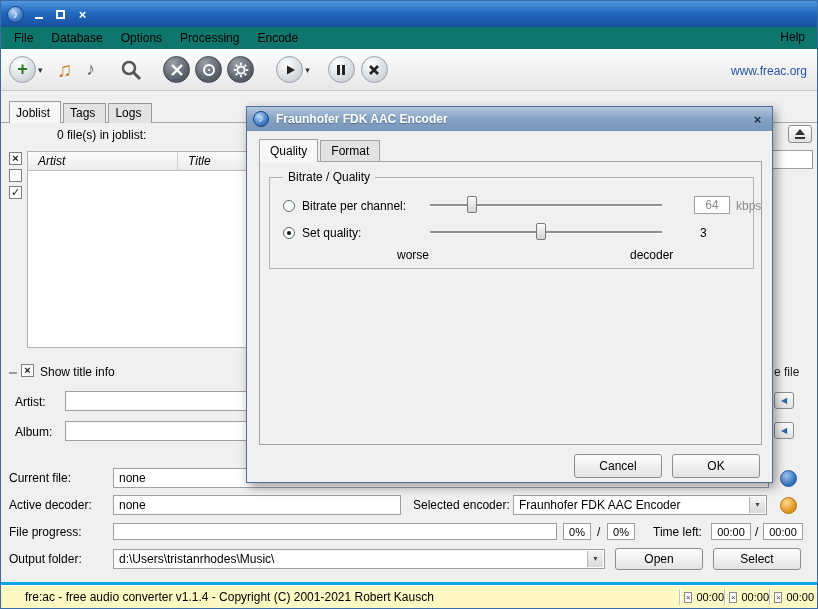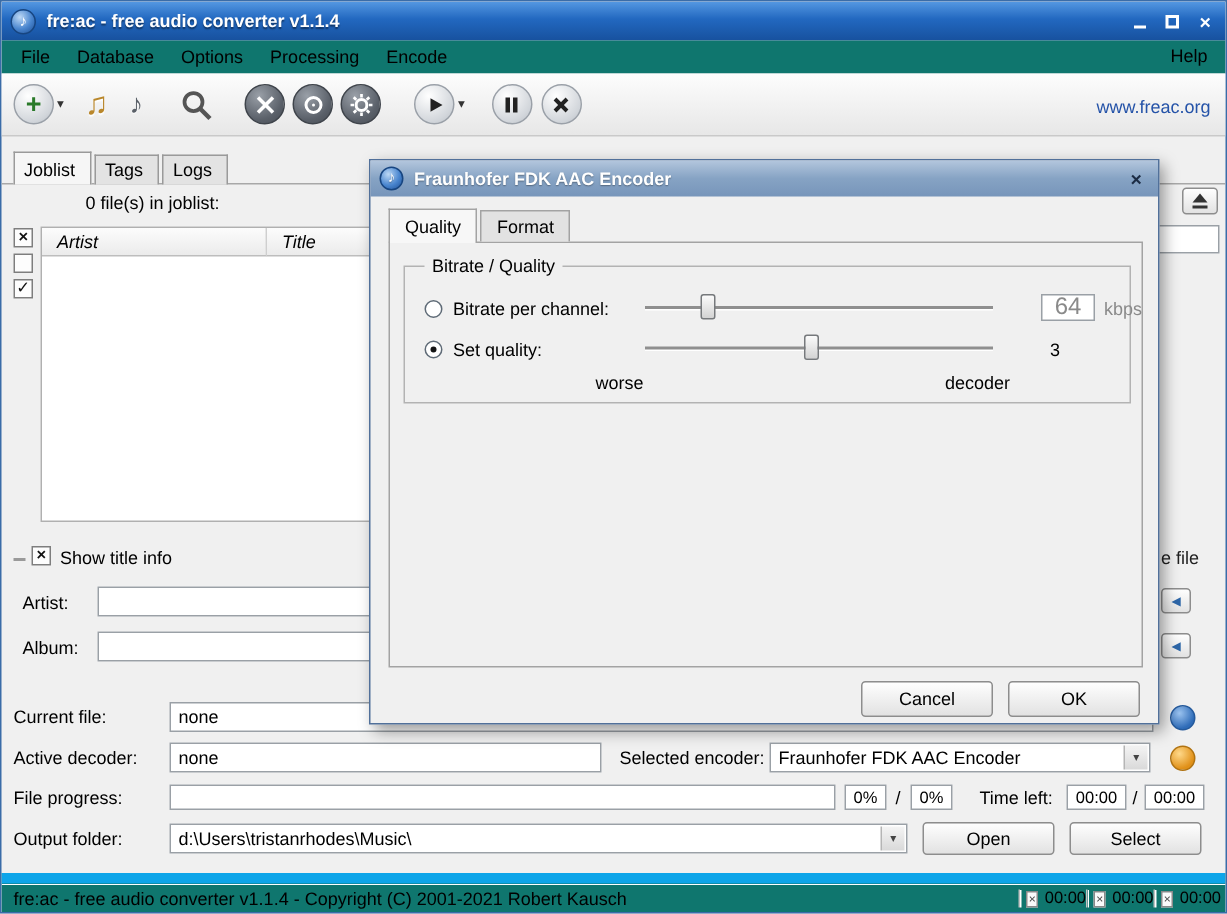--- a/index.html
+++ b/index.html
@@ -82,22 +82,22 @@
   
   .tablebox { position: absolute; left: 26px; top: 150px; width: 739px;
     height: 197px; background: #fff; border: 1px solid #b0b0b0; }
   .thead { display: flex; height: 19px; }
   .th { background: linear-gradient(180deg,#fcfcfc,#ebebeb);
     border-right: 1px solid #cfcfcf; border-bottom: 1px solid #bdbdbd;
     padding: 2px 10px 0 10px; font-style: italic; }
 
   
   .statusbar { position: absolute; left: 0; bottom: 0; width: 100%; height: 26px;
-    border-top: 7px solid #0ea5e9; box-shadow: inset 0 1px 0 #fff;
-    background: #0f766e; display: flex; align-items: center; padding: 0 8px; }
+    border-top: 3px solid #0ea5e9; box-shadow: inset 0 1px 0 #fff;
+    background: #fef9c3; display: flex; align-items: center; padding: 0 24px; }
   .st-cells { position: absolute; right: 3px; top: 4px; bottom: 3px; display: flex; }
   .st-cell { width: 45px; display: flex; align-items: center; gap: 4px;
     border-left: 1px solid #c2c2c2; box-shadow: inset 1px 0 0 #fff;
     padding-left: 4px; font-size: 11px; }
   .st-ico { width: 11px; height: 11px; border: 1px solid #8a8a8a; background: #fafafa;
     font-size: 8px; line-height: 9px; text-align: center; color: #444; }
 
   
   .dialog { position: absolute; left: 245px; top: 105px; width: 527px; height: 377px;
     background: #f0f0f0; border: 1px solid #51709a;
@@ -137,21 +137,20 @@
     border-right: 5px solid transparent; border-bottom: 6px solid #333; }
   .eject-bar { width: 10px; height: 2px; background: #333; margin-top: 2px; }
 </style>
 </head>
 <body>
 
 <div id="app">
 
   <div class="titlebar">
     <span class="applogo">♪</span>
-    <span class="title">fre:ac - free audio converter v1.1.4</span>
     <span class="winbtns">
       <span class="wb">
           <span class="min-glyph"></span>
         </span>
       <span class="wb">
           <span class="max-glyph"></span>
         </span>
       <span class="wb">×</span>
     </span>
   </div>
@@ -330,21 +329,21 @@
 
     <div class="group"></div>
     <div class="group-lbl">Bitrate / Quality</div>
 
     <span class="radio" style="left:36px;top:93px;"></span>
     <div class="lbl" style="left:55px;top:92px;">Bitrate per channel:</div>
     <div class="slider" style="left:183px;top:88px;width:232px;">
       <span class="track"></span>
       <span class="thumb" style="left:calc(18% - 5px);"></span>
     </div>
-    <div class="sunk muted" style="left:447px;top:89px;width:36px;height:18px;font-size:16px;">64</div>
+    <div class="sunk muted" style="left:447px;top:89px;width:36px;height:18px;font-size:12px;">64</div>
     <div class="lbl muted" style="left:489px;top:92px;">kbps</div>
 
     <span class="radio sel" style="left:36px;top:120px;"></span>
     <div class="lbl" style="left:55px;top:119px;">Set quality:</div>
     <div class="slider" style="left:183px;top:115px;width:232px;">
       <span class="track"></span>
       <span class="thumb" style="left:calc(48% - 5px);"></span>
     </div>
     <div class="lbl" style="left:453px;top:119px;">3</div>
 

